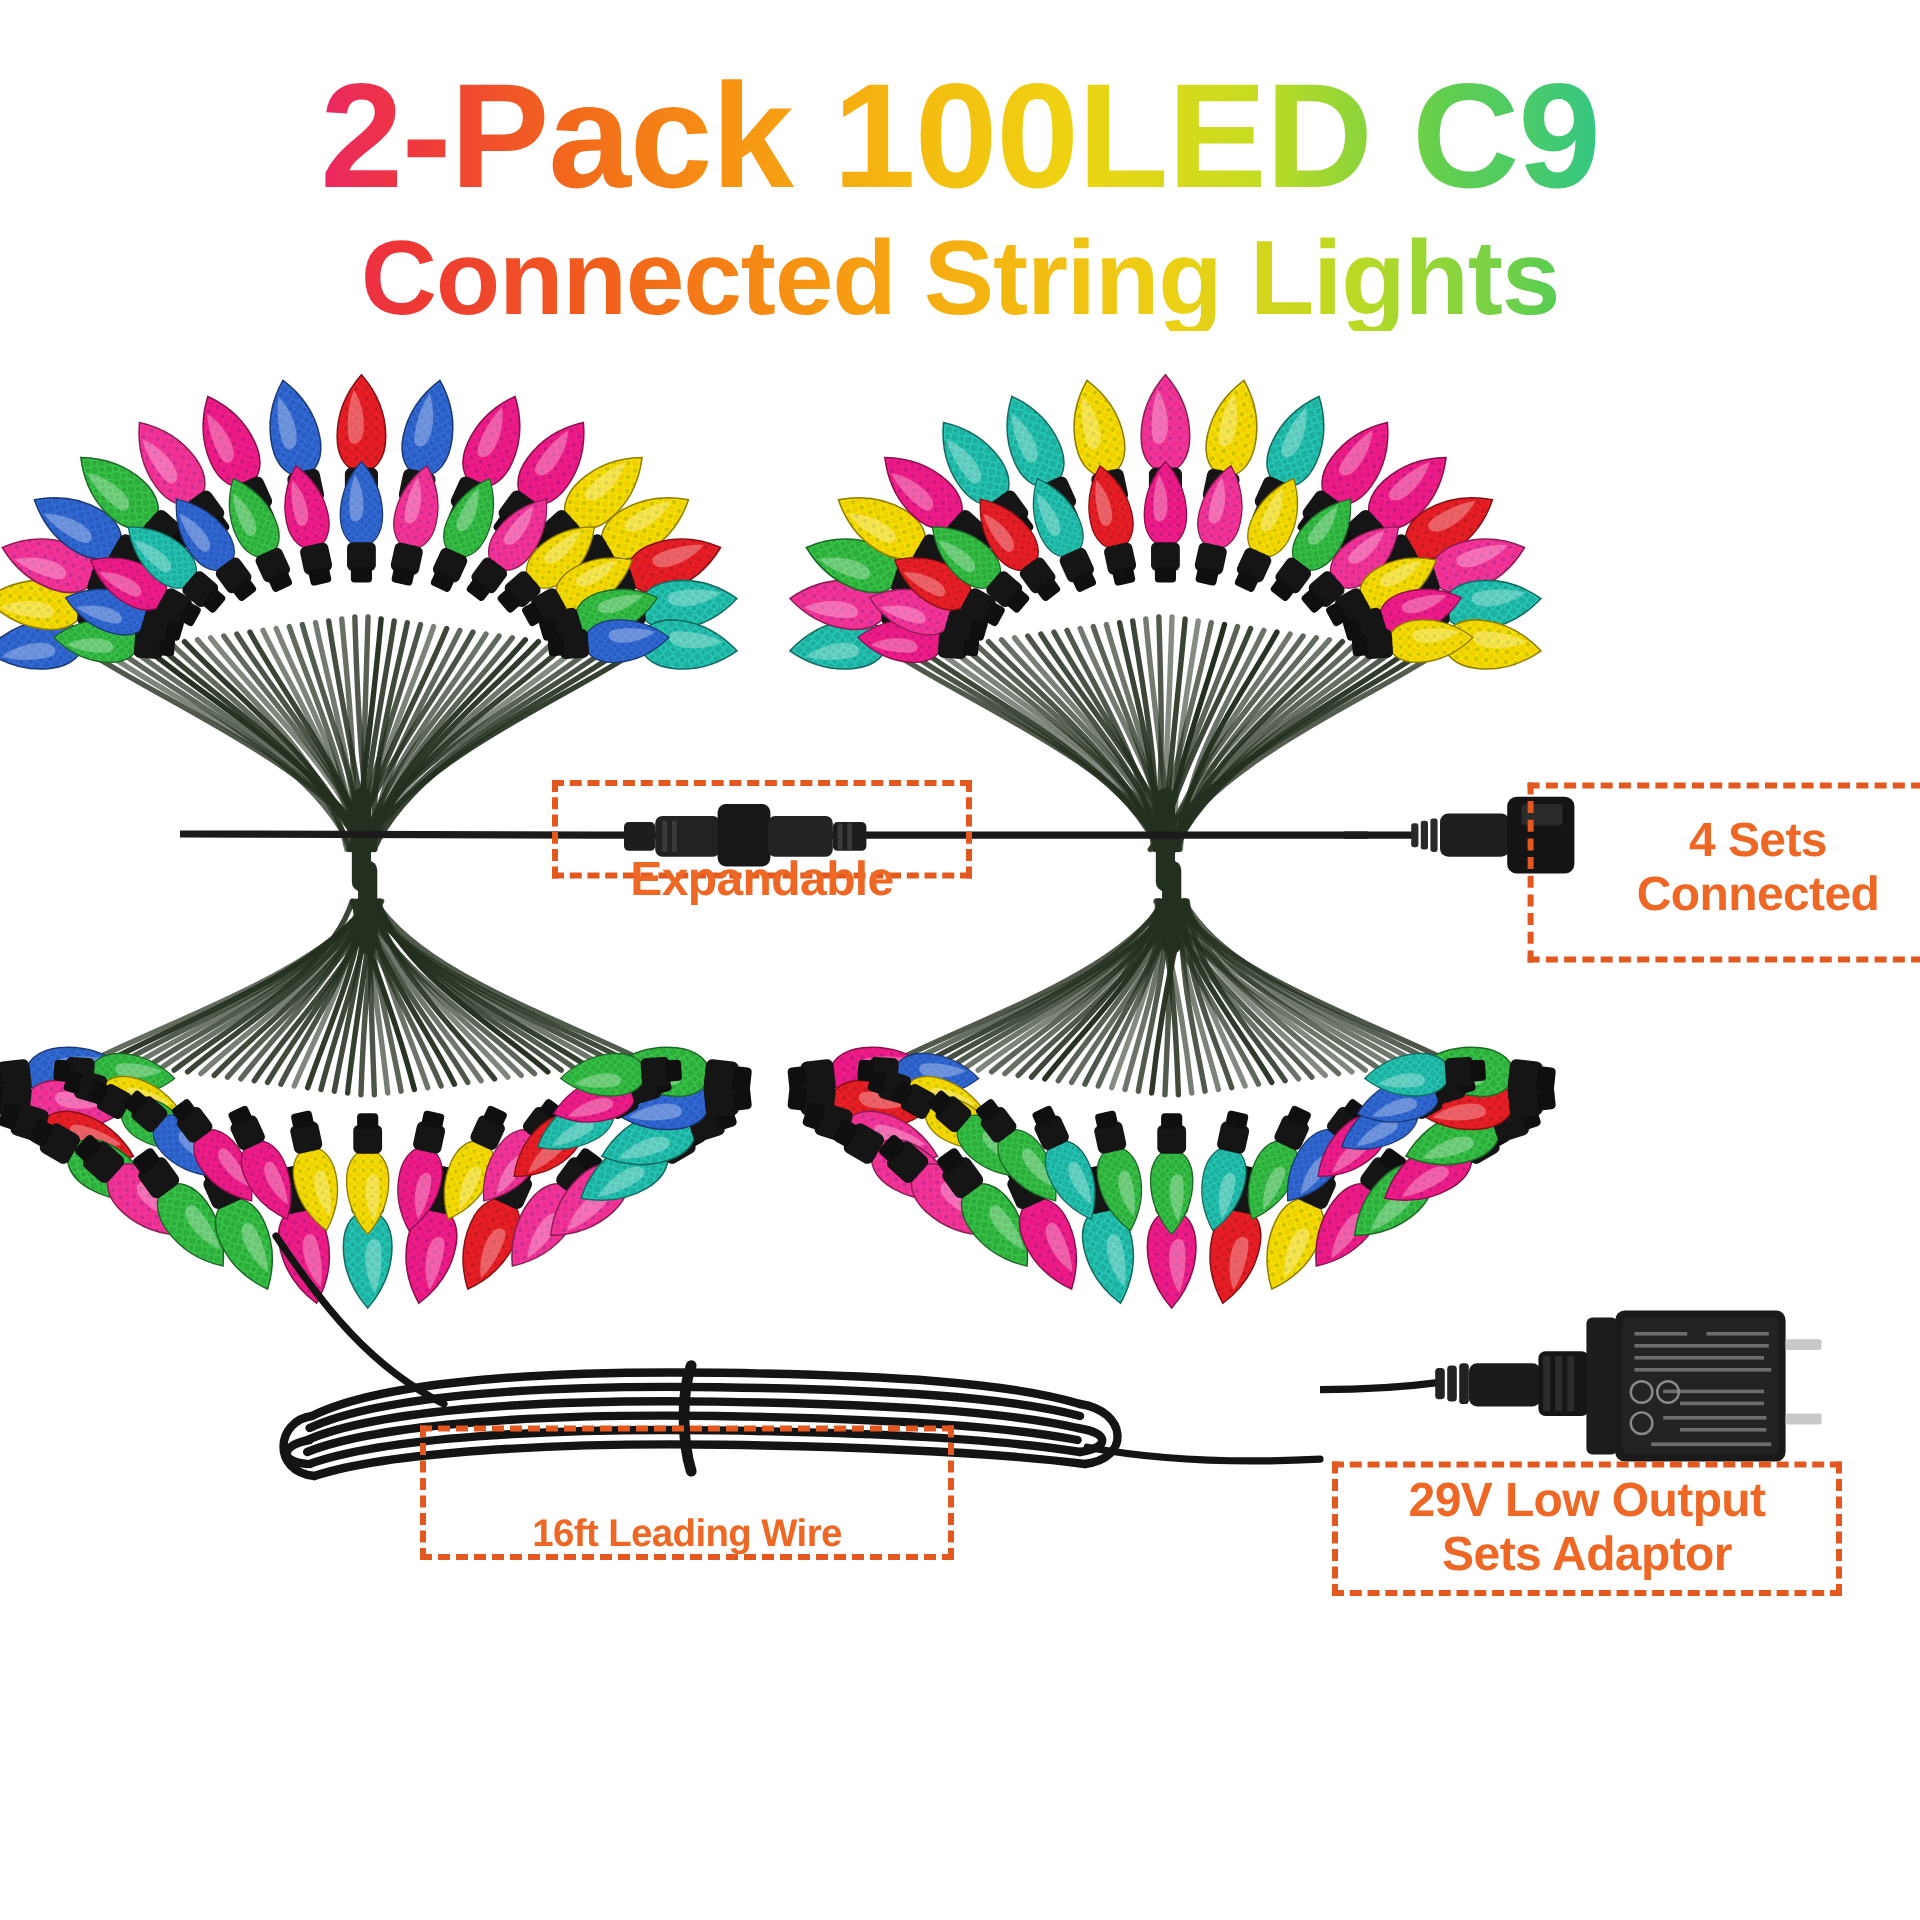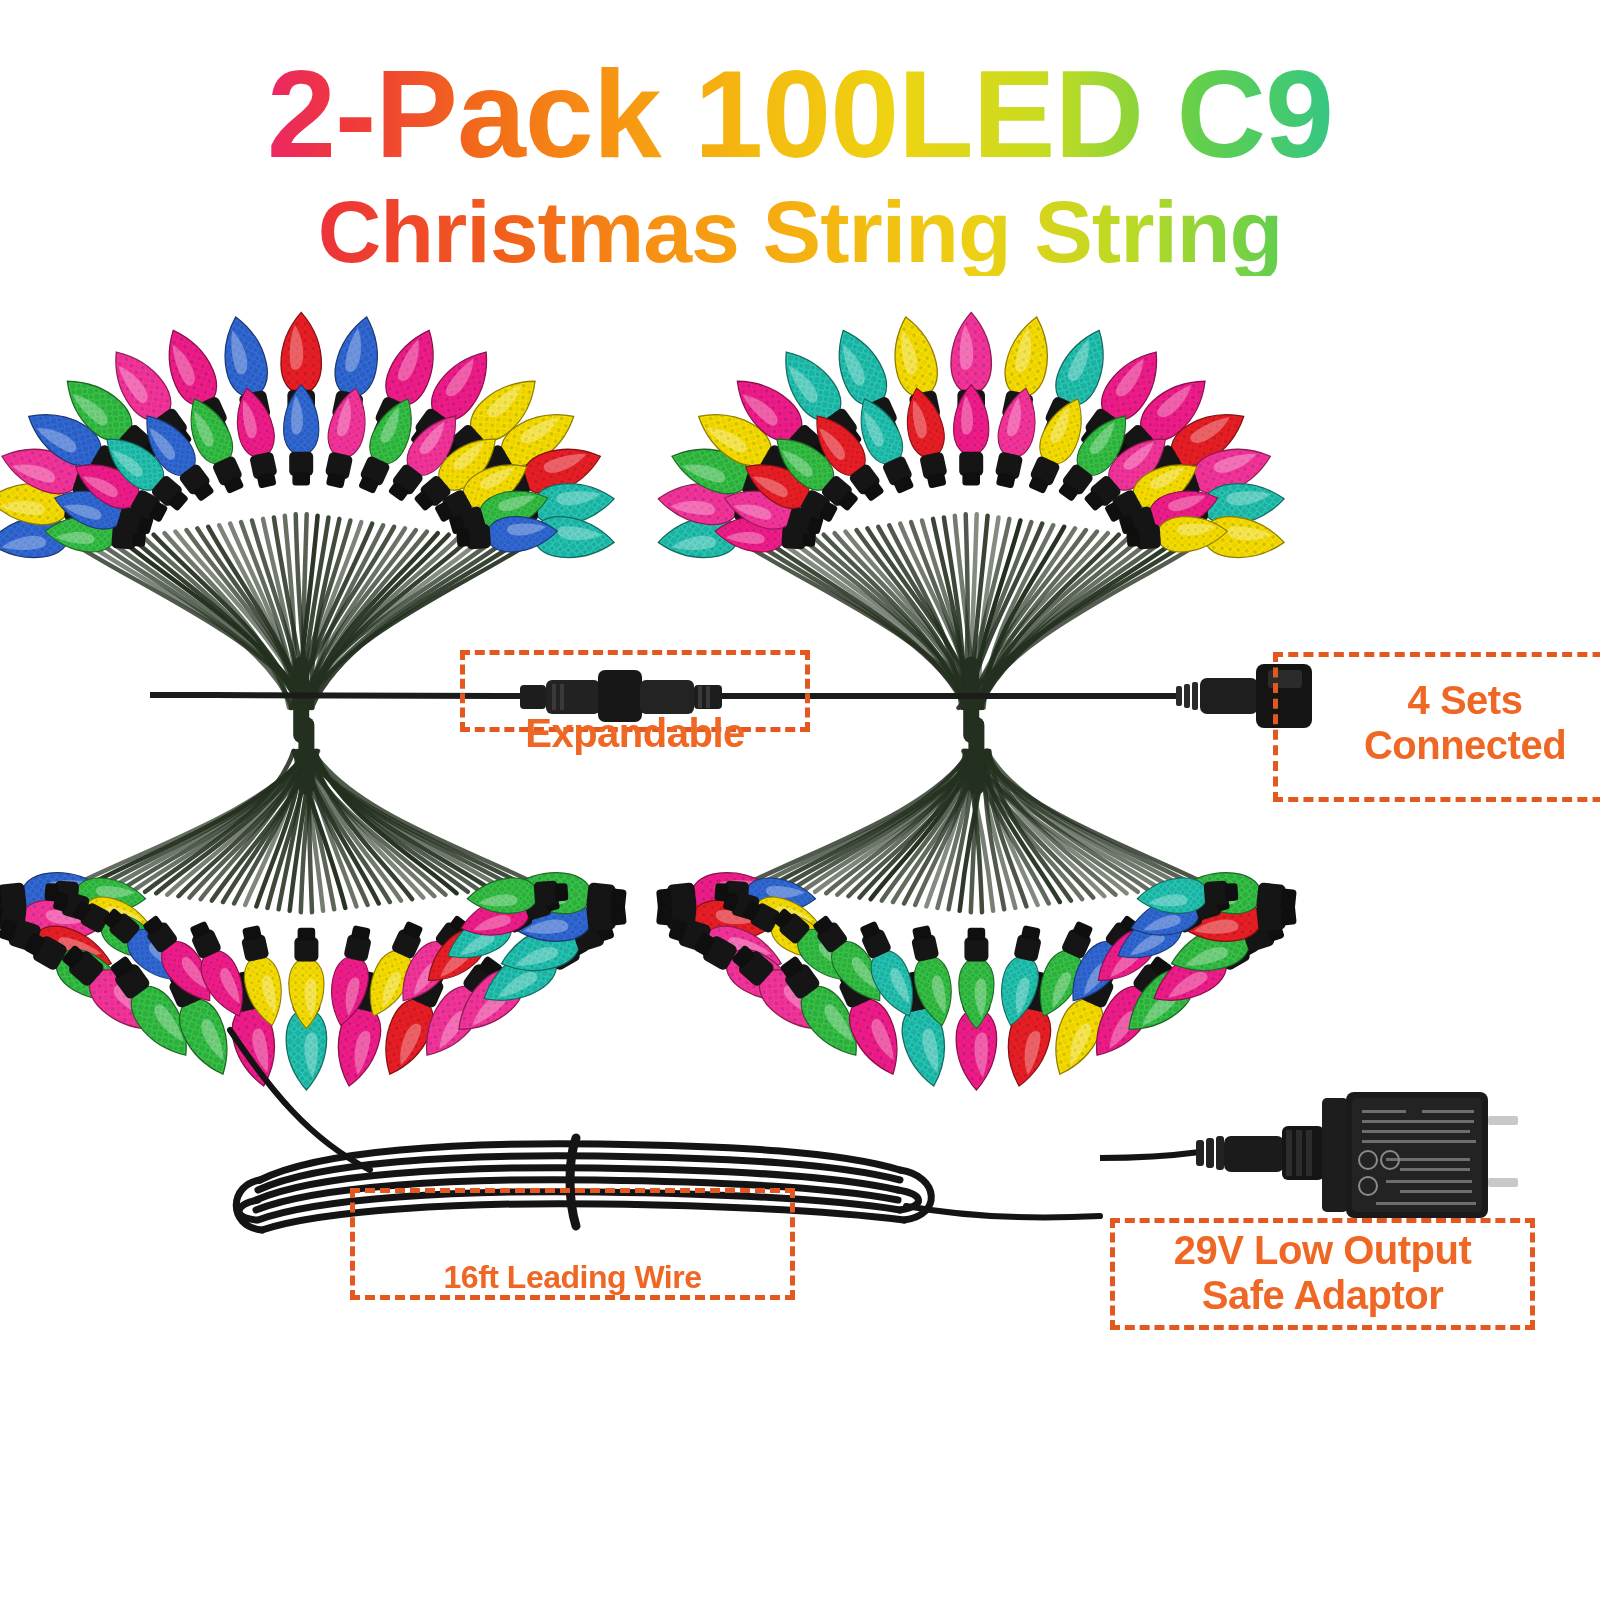--- a/index.html
+++ b/index.html
@@ -35,21 +35,21 @@
 
   
   #wire-coil, #adaptor{position:absolute;}
   #wire-coil svg, #adaptor svg{display:block;overflow:visible;}
 </style>
 </head>
 <body>
 
 <div id="title-block">
   <div class="title-line" id="title-line-1">2-Pack 100LED C9</div>
-  <div class="title-line" id="title-line-2">Christmas String String</div>
+  <div class="title-line" id="title-line-2">Connected String Lights</div>
 </div>
 
 <div id="product-image">
 
   <div class="bundle" style="left:10px;top:355px;">
     <svg width="560" height="360" viewBox="0 0 560 360">
         <defs>
           <pattern id="fct-up-0" width="9" height="9" patternUnits="userSpaceOnUse">
             <rect width="9" height="9" fill="#e01b22"></rect>
             <path d="M4.5,0 L9,4.5 L4.5,9 L0,4.5 Z" fill="rgb(255,36,46)" opacity="0.55"></path>
@@ -1277,13 +1277,13 @@
 
 <div class="callout-box" style="left:1273px;top:652px;width:360px;height:150px;"></div>
 <div class="callout-label" style="left:1320px;top:678px;width:290px;font-size:40px;">4 Sets
 Connected</div>
 
 <div class="callout-box" style="left:350px;top:1188px;width:445px;height:112px;"></div>
 <div class="callout-label" style="left:350px;top:1212px;width:445px;font-size:32px;margin-top:48px;">16ft Leading Wire</div>
 
 <div class="callout-box" style="left:1110px;top:1218px;width:425px;height:112px;"></div>
 <div class="callout-label" style="left:1110px;top:1228px;width:425px;font-size:40px;">29V Low Output
-Safe Adaptor</div>
+Sets Adaptor</div>
 
 </body></html>

